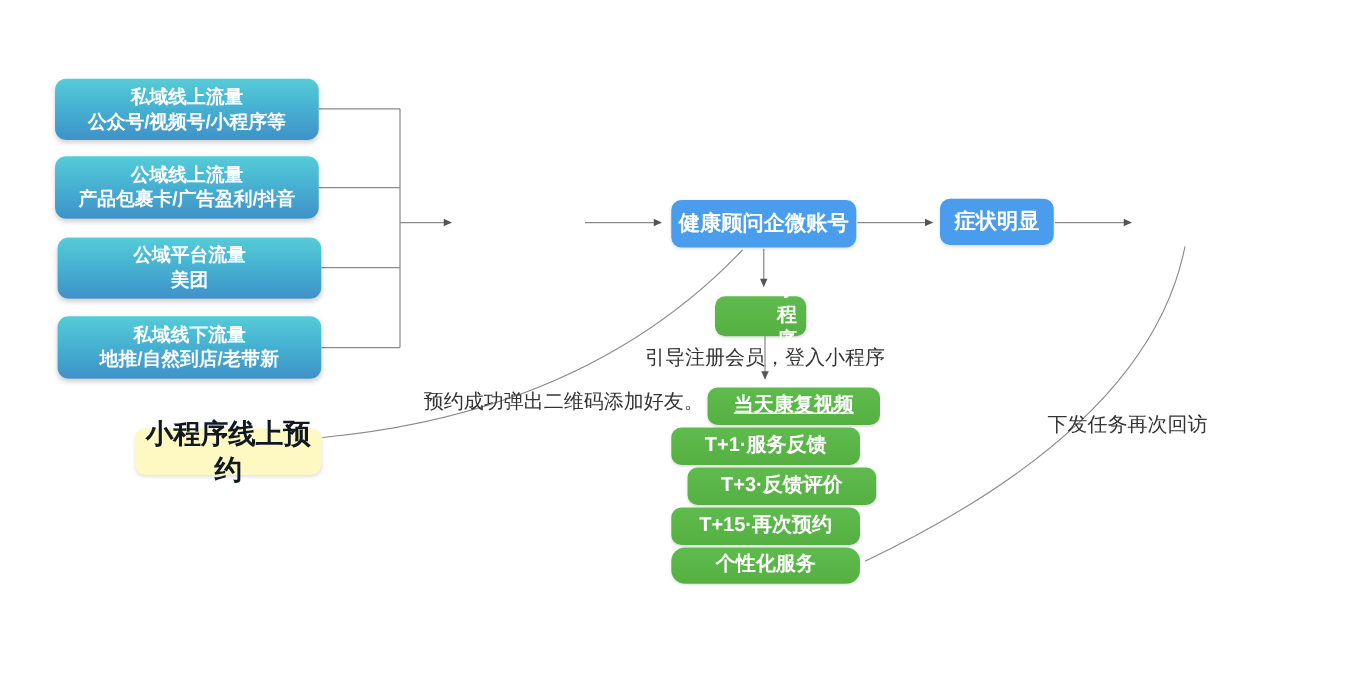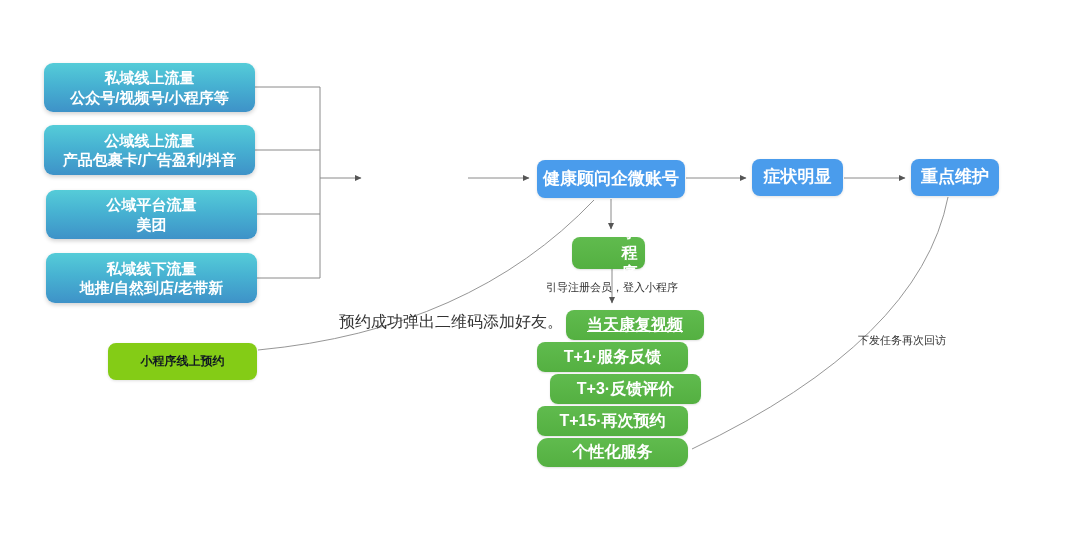--- a/index.html
+++ b/index.html
@@ -14,23 +14,23 @@
   .src{width:211px;border-radius:9px;
        background:linear-gradient(180deg,#55ccd8 0%,#47b2d2 45%,#3e92c8 100%);
        box-shadow:0 2px 4px rgba(0,0,0,.18);font-size:15px;padding:4px 2px;}
   .src .l1,.src .l2{display:block;}
   .ellipse{width:100px;height:52px;border-radius:50%;
        background:linear-gradient(180deg,#e62e2c 0%,#ea3a52 55%,#f0558c 100%);
        box-shadow:0 2px 4px rgba(0,0,0,.15);font-size:18px;}
   .blue{background:#4a9cec;border-radius:8px;font-size:17px;box-shadow:0 1px 3px rgba(0,0,0,.12);}
   .green{background:linear-gradient(180deg,#60bb4e 0%,#54b041 100%);border-radius:8px;
        font-size:16px;box-shadow:0 1px 2px rgba(0,0,0,.12);}
-  .booking{background:#84cc16;border-radius:8px;font-size:12px;color:#101822;
+  .booking{background:#fef9c3;border-radius:8px;font-size:22px;color:#101822;
        box-shadow:0 1px 3px rgba(0,0,0,.12);}
-  .edge-label{position:absolute;font-size:11px;color:#333;font-weight:normal;
+  .edge-label{position:absolute;font-size:16px;color:#333;font-weight:normal;
        white-space:nowrap;transform:translate(-50%,-50%);}
 </style>
 </head>
 <body>
 
 <div class="canvas">
 
   <svg class="edges" viewBox="0 0 1080 545" xmlns="http://www.w3.org/2000/svg">
     <defs>
       <marker id="arr" markerWidth="8" markerHeight="8" refX="6.5" refY="3.5" orient="auto">
@@ -71,23 +71,20 @@
     <span class="l2">地推/自然到店/老带新</span>
   </div>
 
 
   <div class="node blue" style="left:537px;top:160px;width:148px;height:38px;">
     <span>健康顾问企微账号</span>
   </div>
   <div class="node blue" style="left:752px;top:159px;width:91px;height:37px;font-family:Liberation Serif, serif;">
     <span>症状明显</span>
   </div>
-  <div class="node blue" style="left:911px;top:159px;width:88px;height:37px;">
-    <span>重点维护</span>
-  </div>
 
   <div class="node green" style="left:572px;top:237px;width:73px;height:32px;padding-left:42px;">
     <span>小程序</span>
   </div>
 
   <div class="node green" style="left:566px;top:310px;width:138px;height:30px;text-decoration:underline;">
     <span>当天康复视频</span>
   </div>
   <div class="node green" style="left:537px;top:342px;width:151px;height:30px;">
     <span>T+1·服务反馈</span>

